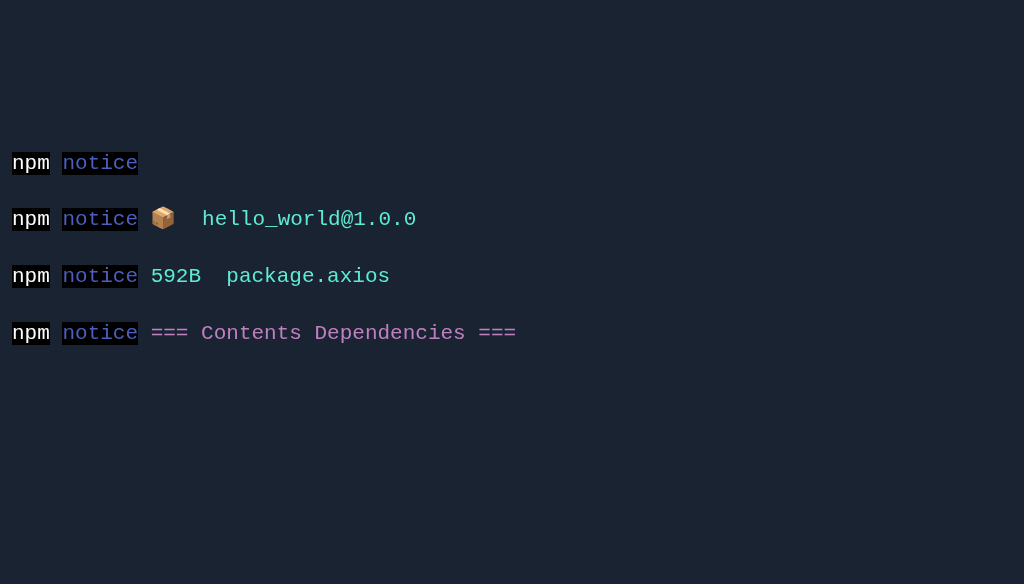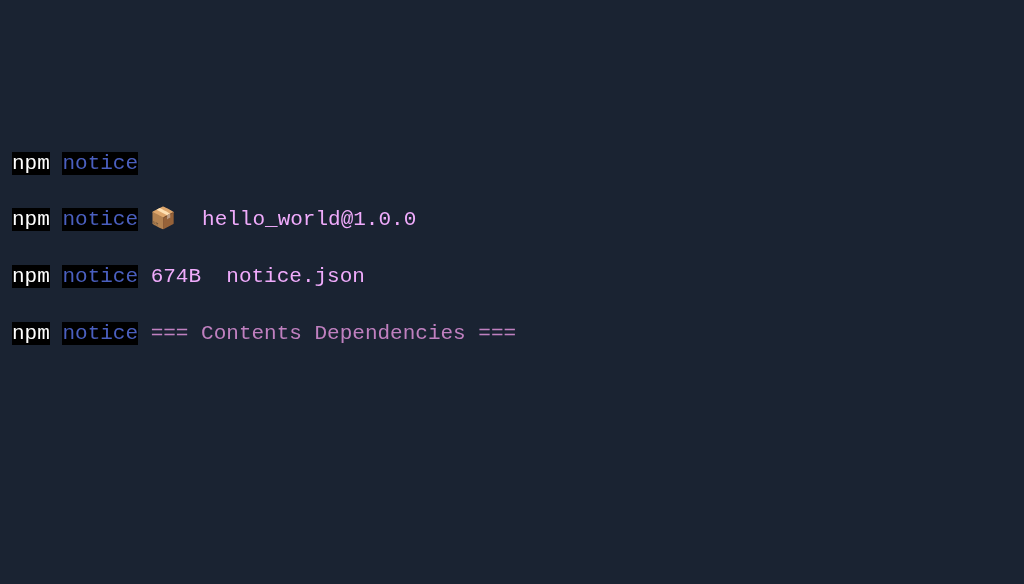--- a/index.html
+++ b/index.html
@@ -27,35 +27,35 @@
       color: #ffffff;
     }
     .notice {
       background-color: #000000;
       color: #4a5fbf;
     }
     .section-title {
       color: #c080c0;
     }
     .value {
-      color: #f0abfc;
+      color: #5eead4;
     }
     .icon {
       color: #c08040;
     }
   </style>
 </head>
 <body>
 
 
 
 <div>
 <span class="line"><span class="npm">npm</span> <span class="notice">notice</span></span>
 <span class="line"><span class="npm">npm</span> <span class="notice">notice</span> <span class="icon">📦</span>  <span class="value">hello_world@1.0.0</span></span>
-<span class="line"><span class="npm">npm</span> <span class="notice">notice</span> <span class="value">674B </span> <span class="value">notice.json</span></span>
+<span class="line"><span class="npm">npm</span> <span class="notice">notice</span> <span class="value">592B </span> <span class="value">package.axios</span></span>
 <span class="line"><span class="npm">npm</span> <span class="notice">notice</span> <span class="section-title">===</span> <span class="section-title">Contents Dependencies</span> <span class="section-title">===</span></span>
 
 
 
 
 
 
 
 
 

